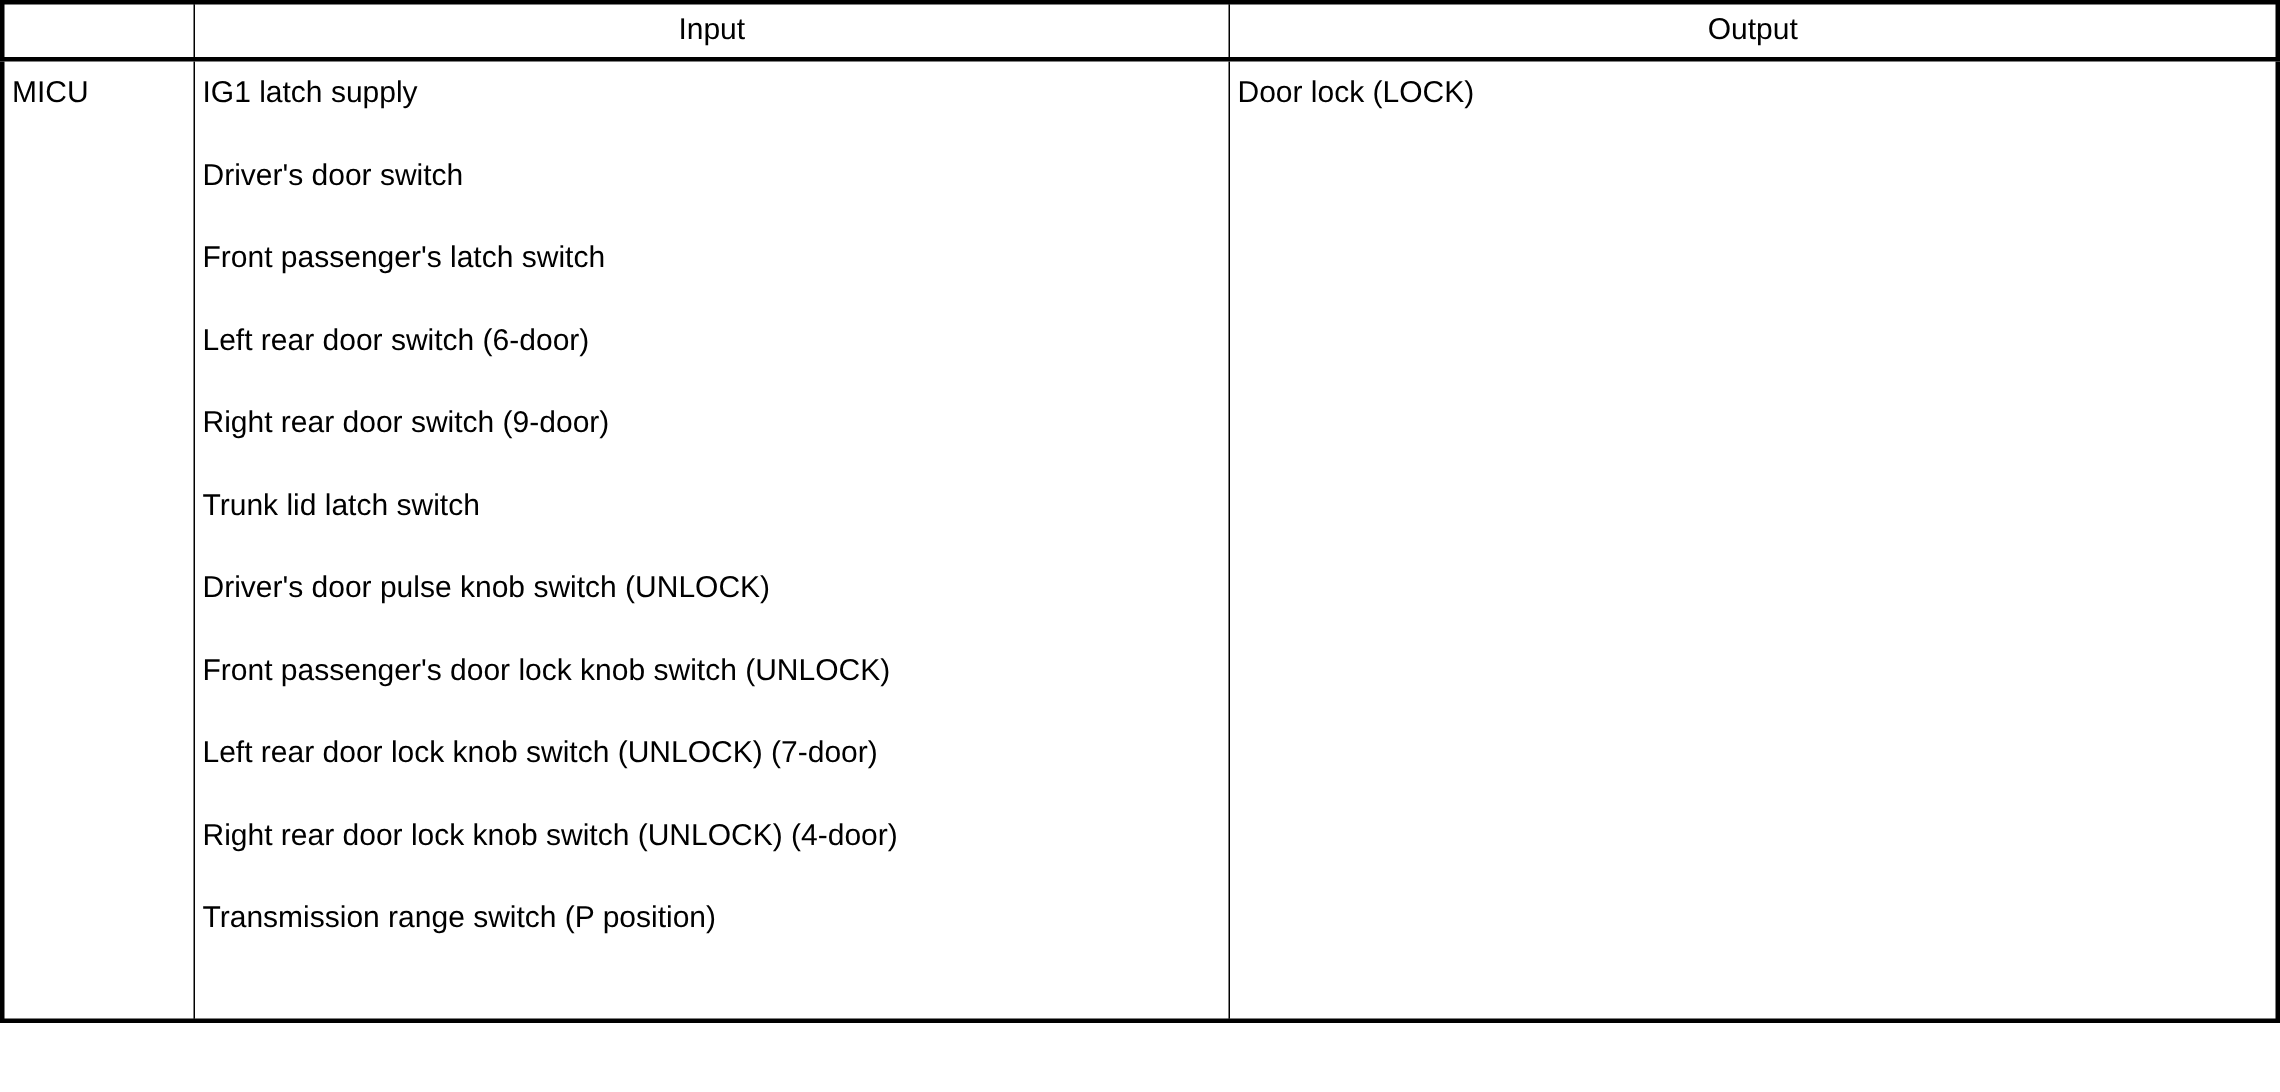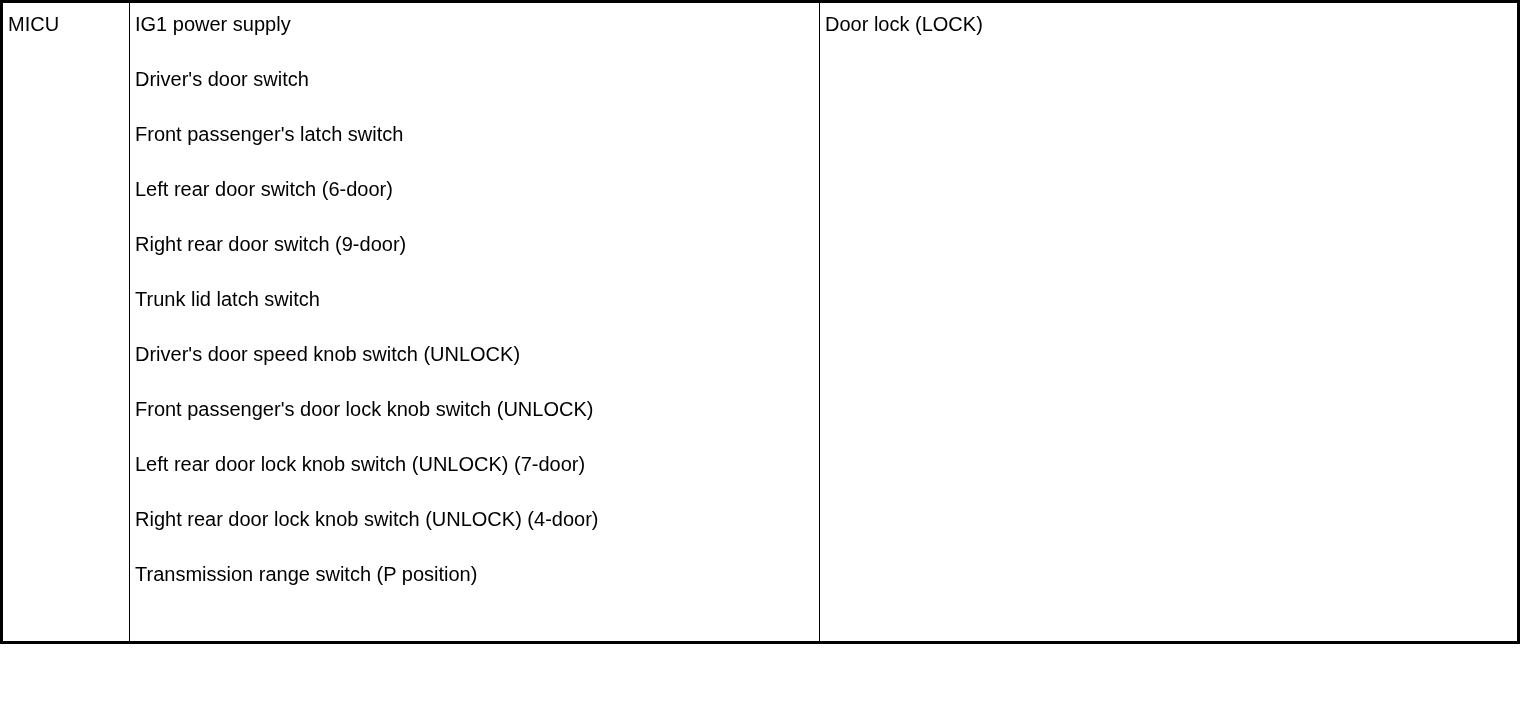--- a/index.html
+++ b/index.html
@@ -56,35 +56,40 @@
 </head>
 <body>
 
 <table class="io-table">
   <colgroup>
     <col style="width:128px">
     <col style="width:690px">
     <col>
   </colgroup>
   <tbody>
+      <tr class="header-row">
+    <th></th>
+    <th>Input</th>
+    <th>Output</th>
+  </tr>
   <tr class="micu-row">
     <td>
       <div class="clip-tall">
         <div class="source-label">MICU</div>
       </div>
     </td>
     <td>
       <div class="clip-tall">
-        <div class="line">IG1 power supply</div>
+        <div class="line">IG1 latch supply</div>
         <div class="line">Driver's door switch</div>
         <div class="line">Front passenger's latch switch</div>
         <div class="line">Left rear door switch (6-door)</div>
         <div class="line">Right rear door switch (9-door)</div>
         <div class="line">Trunk lid latch switch</div>
-        <div class="line">Driver's door speed knob switch (UNLOCK)</div>
+        <div class="line">Driver's door pulse knob switch (UNLOCK)</div>
         <div class="line">Front passenger's door lock knob switch (UNLOCK)</div>
         <div class="line">Left rear door lock knob switch (UNLOCK) (7-door)</div>
         <div class="line">Right rear door lock knob switch (UNLOCK) (4-door)</div>
         <div class="line">Transmission range switch (P position)</div>
       </div>
     </td>
     <td>
       <div class="clip-tall">
         <div class="line">Door lock (LOCK)</div>
       </div>

